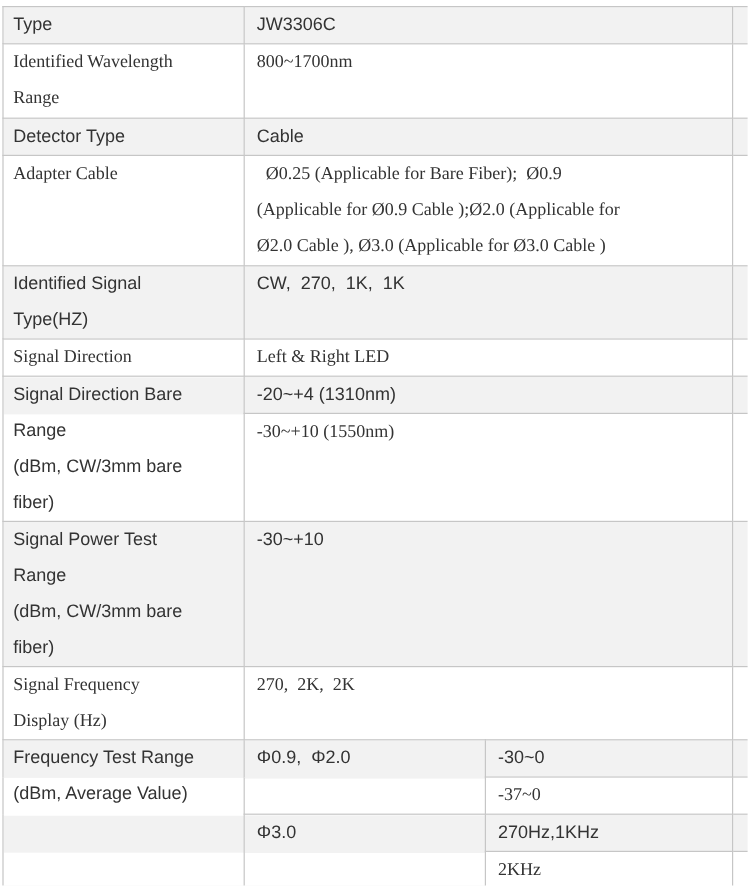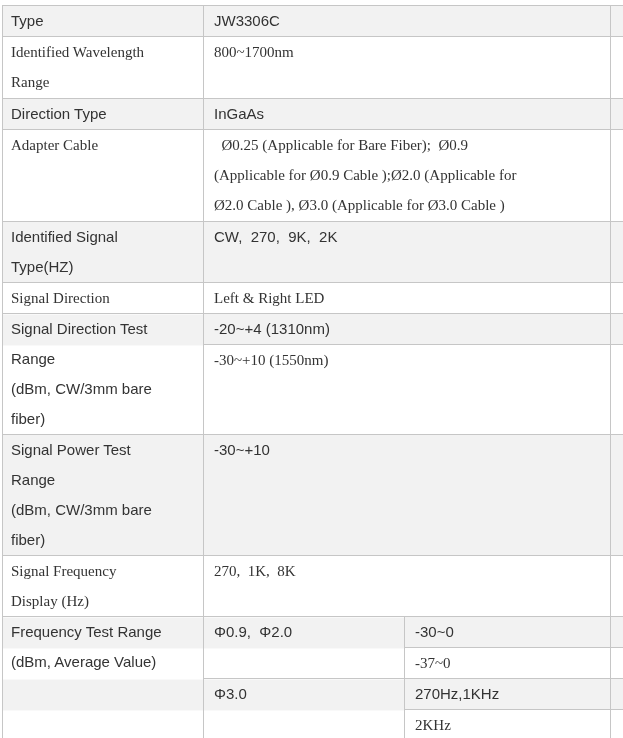--- a/index.html
+++ b/index.html
@@ -55,44 +55,44 @@
         <td class="val" colspan="2">JW3306C</td>
         <td class="gut"></td>
       </tr>
       <tr class="w" style="height:62px">
         <td>Identified Wavelength
 Range</td>
         <td class="val" colspan="2">800~1700nm</td>
         <td class="gut"></td>
       </tr>
       <tr class="g" style="height:29px">
-        <td>Direction Type</td>
-        <td class="val" colspan="2">InGaAs</td>
+        <td>Detector Type</td>
+        <td class="val" colspan="2">Cable</td>
         <td class="gut"></td>
       </tr>
       <tr class="w" style="height:92px">
         <td>Adapter Cable</td>
         <td class="val" colspan="2">  Ø0.25 (Applicable for Bare Fiber);  Ø0.9
 (Applicable for Ø0.9 Cable );Ø2.0 (Applicable for
 Ø2.0 Cable ), Ø3.0 (Applicable for Ø3.0 Cable )</td>
         <td class="gut"></td>
       </tr>
       <tr class="g" style="height:60px">
         <td>Identified Signal
 Type(HZ)</td>
-        <td class="val" colspan="2">CW,  270,  9K,  2K</td>
+        <td class="val" colspan="2">CW,  270,  1K,  1K</td>
         <td class="gut"></td>
       </tr>
       <tr class="w" style="height:29px">
         <td>Signal Direction</td>
         <td class="val" colspan="2">Left &amp; Right LED</td>
         <td class="gut"></td>
       </tr>
       <tr class="g" style="height:30px">
-        <td class="band2" rowspan="2">Signal Direction Test
+        <td class="band2" rowspan="2">Signal Direction Bare
 Range
 (dBm, CW/3mm bare
 fiber)</td>
         <td class="val" colspan="2">-20~+4 (1310nm)</td>
         <td class="gut"></td>
       </tr>
       <tr class="w" style="height:90px">
         <td class="val" colspan="2">-30~+10 (1550nm)</td>
         <td class="gut"></td>
       </tr>
@@ -100,21 +100,21 @@
         <td>Signal Power Test
 Range
 (dBm, CW/3mm bare
 fiber)</td>
         <td class="val" colspan="2">-30~+10</td>
         <td class="gut"></td>
       </tr>
       <tr class="w" style="height:60px">
         <td>Signal Frequency
 Display (Hz)</td>
-        <td class="val" colspan="2">270,  1K,  8K</td>
+        <td class="val" colspan="2">270,  2K,  2K</td>
         <td class="gut"></td>
       </tr>
       <tr class="g" style="height:30px">
         <td class="band4" rowspan="4">Frequency Test Range
 (dBm, Average Value)</td>
         <td class="val band2" rowspan="2">Φ0.9,  Φ2.0</td>
         <td class="val">-30~0</td>
         <td class="gut"></td>
       </tr>
       <tr class="w" style="height:30px">

